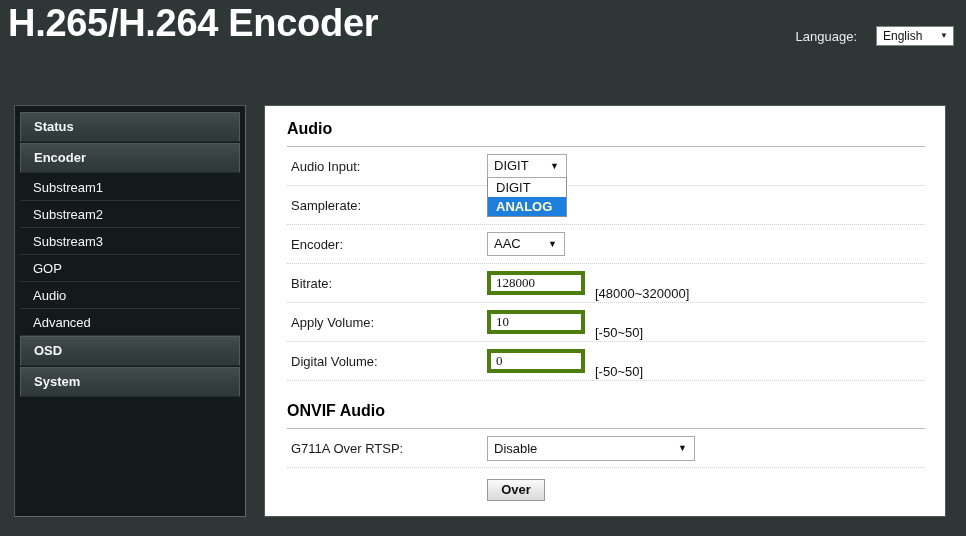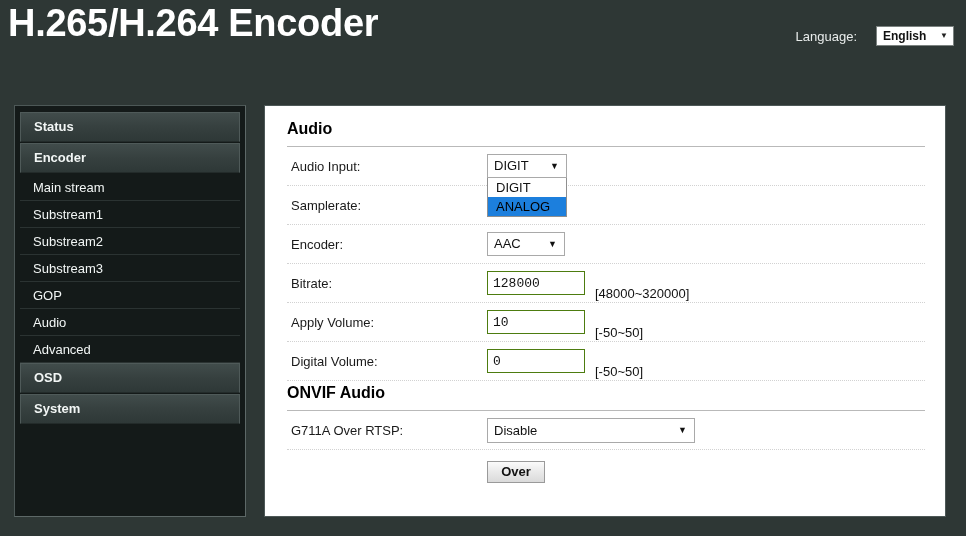--- a/index.html
+++ b/index.html
@@ -49,21 +49,20 @@
     width: 78px;
     height: 20px;
     background: #ffffff;
     border: 1px solid #7b8280;
     font-size: 12px;
     color: #111;
     display: flex;
     align-items: center;
     padding: 0 4px 0 6px;
     position: relative;
-    font-weight: bold;
   }
   #lang-select .caret {
     position: absolute;
     right: 5px;
     font-size: 8px;
     color: #222;
     line-height: 1;
   }
 
   
@@ -120,21 +119,21 @@
 
   .section-title {
     font-size: 16px;
     font-weight: bold;
     color: #000000;
     padding-bottom: 8px;
     border-bottom: 1px solid #b9b9b9;
     margin: 0 0 0 0;
   }
   #onvif-title {
-    margin-top: 3px;
+    margin-top: 21px;
   }
 
   .form-row {
     height: 39px;
     display: flex;
     align-items: center;
     border-bottom: 1px dotted #d2d2d2;
     position: relative;
   }
   .row-label {
@@ -152,27 +151,27 @@
     font-size: 13px;
     color: #111;
     margin-left: 10px;
     white-space: nowrap;
     margin-top: 20px;
   }
 
   .txt-input {
     width: 98px;
     height: 24px;
-    border: 1px solid #4d7c0f;
+    border: 4px solid #4d7c0f;
     background: #fff;
     font-size: 13px;
     color: #111;
     line-height: 22px;
     padding-left: 5px;
-    font-family: Liberation Mono, monospace;
+    font-family: Liberation Serif, serif;
   }
 
   .sel {
     height: 24px;
     border: 1px solid #a9a9a9;
     background: #fff;
     font-size: 13px;
     color: #111;
     line-height: 22px;
     padding-left: 6px;
@@ -206,21 +205,22 @@
     font-size: 13px;
     height: 19px;
     line-height: 19px;
     padding-left: 8px;
     color: #111;
     white-space: nowrap;
     cursor: pointer;
   }
   #audio-input-options .opt.selected {
     background: #1c7fdd;
-    color: #000000;
+    color: #fef9c3;
+    font-weight: bold;
   }
 
   #apply-row {
     height: 44px;
     display: flex;
     align-items: center;
     padding-left: 200px;
   }
   #apply-button {
     min-width: 58px;
@@ -251,23 +251,20 @@
     </div>
   </div>
 </div>
 
 <div id="sidebar-panel">
   <div class="nav-item head">
     <span>Status</span>
   </div>
   <div class="nav-item head">
     <span>Encoder</span>
-  </div>
-  <div class="nav-item sub">
-    <span>Main stream</span>
   </div>
   <div class="nav-item sub">
     <span>Substream1</span>
   </div>
   <div class="nav-item sub">
     <span>Substream2</span>
   </div>
   <div class="nav-item sub">
     <span>Substream3</span>
   </div>

